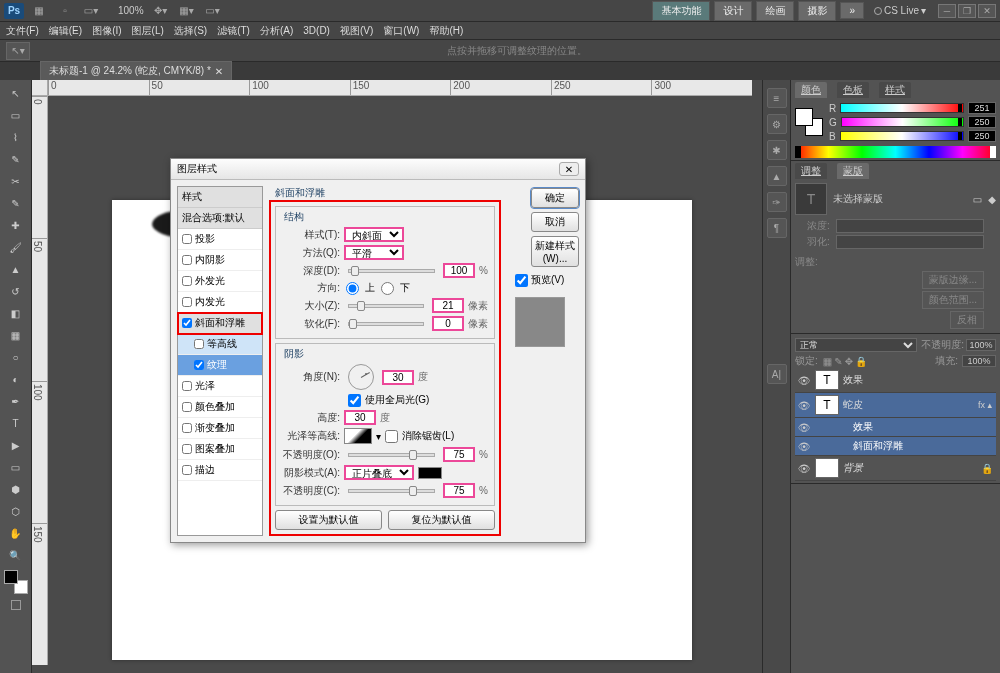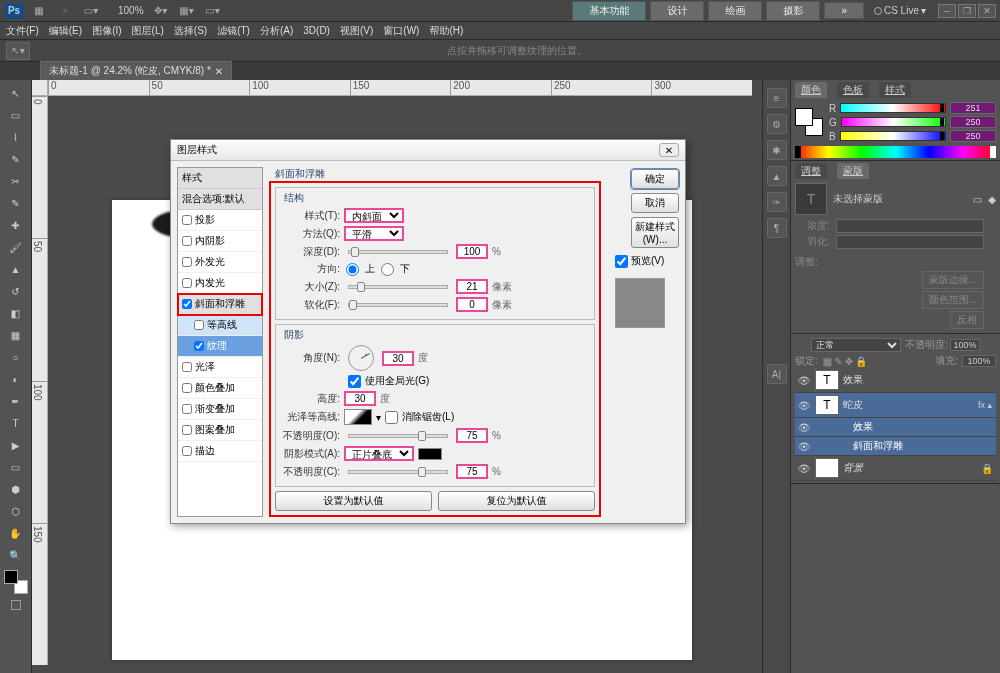--- a/index.html
+++ b/index.html
@@ -5,21 +5,21 @@
 * { box-sizing: border-box; margin: 0; padding: 0; font-family: "Microsoft YaHei", SimSun, sans-serif; font-size: 10px; }
 body { background: #464646; width: 1000px; height: 673px; overflow: hidden; position: relative; }
 
 
 .app-bar { height: 22px; background: #464646; display: flex; align-items: center; padding: 0 4px; color: #ccc; border-bottom: 1px solid #2a2a2a; }
 .ps-logo { width: 20px; height: 16px; background: #1a4b7a; color: #9fd4ff; display: flex; align-items: center; justify-content: center; font-weight: bold; margin-right: 6px; font-size: 10px; border-radius: 2px; }
 .app-bar-icons { display: flex; gap: 8px; margin-right: 10px; }
 .app-bar-icons span { width: 18px; height: 16px; display: flex; align-items: center; justify-content: center; color: #aaa; cursor: pointer; }
 .zoom-level { color: #ccc; margin: 0 8px; }
 .app-bar-right { margin-left: auto; display: flex; align-items: center; gap: 4px; }
-.workspace-btn { background: #6a6a6a; color: #eee; padding: 2px 16px; border: 1px solid #555; cursor: pointer; }
+.workspace-btn { background: #6a6a6a; color: #eee; padding: 2px 8px; border: 1px solid #555; cursor: pointer; }
 .workspace-btn.active { background: #5a7a7a; }
 .cs-live { margin-left: 6px; color: #ccc; display: flex; align-items: center; gap: 2px; }
 .cs-dot { width: 8px; height: 8px; border-radius: 50%; border: 1px solid #aaa; background: #464646; }
 .win-controls { display: flex; gap: 2px; margin-left: 8px; }
 .win-controls span { width: 18px; height: 14px; border: 1px solid #777; display: flex; align-items: center; justify-content: center; color: #aaa; cursor: pointer; font-size: 9px; background: #555; }
 
 
 .menu-bar { height: 18px; background: #464646; display: flex; align-items: center; padding: 0 6px; color: #ddd; border-bottom: 1px solid #2a2a2a; }
 .menu-bar span { margin-right: 10px; cursor: pointer; }
 
@@ -68,50 +68,50 @@
 .color-panel .swatches{display:flex;align-items:center;}
 .color-panel .fg-bg{position:relative;width:28px;height:28px;margin-right:6px;}
 .color-panel .fg{position:absolute;width:18px;height:18px;background:#fff;border:1px solid #000;top:0;left:0;z-index:2;}
 .color-panel .bg{position:absolute;width:18px;height:18px;background:#fff;border:1px solid #000;bottom:0;right:0;}
 .color-slider { display: flex; align-items: center; gap: 4px; margin: 2px 0; }
 .color-slider .bar { flex: 1; height: 10px; border: 1px solid #333; position: relative; }
 .color-slider .bar.r{background:linear-gradient(to right,#0ff,#fff,#f00);}
 .color-slider .bar.g{background:linear-gradient(to right,#f0f,#fff,#0f0);}
 .color-slider .bar.b{background:linear-gradient(to right,#ff0,#fff,#00f);}
 .color-slider .bar::after{content:"";position:absolute;right:1px;top:0;width:4px;height:100%;background:#000;}
-.color-slider input { width: 46px; background: #701a75; border: 1px solid #666; color: #ddd; text-align: center; font-size:9px;}
+.color-slider input { width: 28px; background: #000000; border: 1px solid #666; color: #ddd; text-align: center; font-size:9px;}
 .color-spectrum { height: 12px; background: linear-gradient(to right, #f00,#ff0,#0f0,#0ff,#00f,#f0f,#f00); margin-top: 2px; position:relative;}
 .color-spectrum::before{content:"";position:absolute;left:0;top:0;width:6px;height:100%;background:#000;}
 .color-spectrum::after{content:"";position:absolute;right:0;top:0;width:6px;height:100%;background:#fff;}
 
 .mask-panel .mask-row{display:flex;align-items:center;gap:6px;margin:4px 0;}
 .mask-panel .thumb{width:32px;height:32px;background:#3a3a3a;border:1px solid #666;display:flex;align-items:center;justify-content:center;color:#888;font-size:14px;}
 .mask-panel .prop-row{display:flex;align-items:center;gap:6px;margin:2px 12px;color:#888;}
 .mask-panel input{flex:1;background:#444;border:1px solid #666;color:#888;height:14px;}
 .mask-panel button{background:#555;border:1px solid #666;color:#888;padding:1px 6px;cursor:pointer;}
 .adjust-title{color:#888;margin-top:6px;}
 
-.layers-panel .layer-controls{display:flex;align-items:flex-start;gap:4px;margin:2px 16px;}
+.layers-panel .layer-controls{display:flex;align-items:flex-start;gap:4px;margin:2px 0;}
 .layers-panel select{background:#444;border:1px solid #666;color:#ddd;flex:1;font-size:9px;}
 .layers-panel .opacity{display:flex;align-items:center;gap:2px;color:#999;}
 .layers-panel .opacity input{width:30px;background:#444;border:1px solid #666;color:#ccc;text-align:center;font-size:9px;}
 .layers-panel .lock-row{display:flex;align-items:center;gap:4px;color:#999;}
 .layers-panel .lock-row .icons span{margin:0 1px;}
 .layers-panel .layer-list{max-height:180px;overflow:auto;}
 .layers-panel .layer{display:flex;align-items:center;padding:2px;border-bottom:1px solid #444;gap:4px;}
 .layers-panel .layer.selected{background:#4a6a9a;}
 .layers-panel .eye{width:14px;height:14px;display:flex;align-items:center;justify-content:center;cursor:pointer;}
 .layers-panel .layer-thumb{width:24px;height:20px;background:#fff;border:1px solid #666;display:flex;align-items:center;justify-content:center;color:#000;font-size:12px;}
 .layers-panel .layer-name{flex:1;color:#ddd;}
 .layers-panel .layer-fx{color:#ccc;font-size:9px;margin-right:2px;}
 .layers-panel .sub-effect{padding-left:38px;display:flex;align-items:center;gap:4px;color:#ccc;}
 .layers-panel .layer.selected .sub-effect{color:#fff;}
 
 
-.dialog { position: absolute; top: 139px; left: 170px; width: 516px; background: #f0f0f0; border: 1px solid #888; box-shadow: 2px 2px 8px rgba(0,0,0,0.4); color: #000; }
+.dialog { position: absolute; top: 158px; left: 170px; width: 416px; background: #f0f0f0; border: 1px solid #888; box-shadow: 2px 2px 8px rgba(0,0,0,0.4); color: #000; }
 .dialog-title { background: linear-gradient(to bottom, #fdfdfd, #e6e6e6); padding: 3px 6px; display: flex; align-items: center; border-bottom: 1px solid #bbb; font-size:11px;}
 .dialog-title .x { margin-left: auto; width: 20px; height: 14px; border: 1px solid #aaa; background: #eee; display: flex; align-items: center; justify-content: center; cursor: pointer; border-radius:3px;}
 .dialog-body { display: flex; }
 .styles-sidebar { width: 86px; border: 1px solid #999; margin: 6px; background: #fff; }
 .styles-sidebar .hdr { background: #e0e0e0; padding: 3px 4px; border-bottom: 1px solid #ccc; }
 .styles-sidebar .opt { padding: 3px 4px; border-bottom: 1px solid #eee; display: flex; align-items: center; gap: 3px; cursor: pointer; }
 .styles-sidebar .opt.highlighted { outline: 2px solid #e00; outline-offset: -1px; background: #e0e0e0; }
 .styles-sidebar .opt.sub { padding-left: 16px; background:#cfe4f8;}
 .styles-sidebar .opt input[type=checkbox] { width:10px;height:10px;}
 .styles-settings { flex: 1; padding: 6px 4px 6px 0; }

